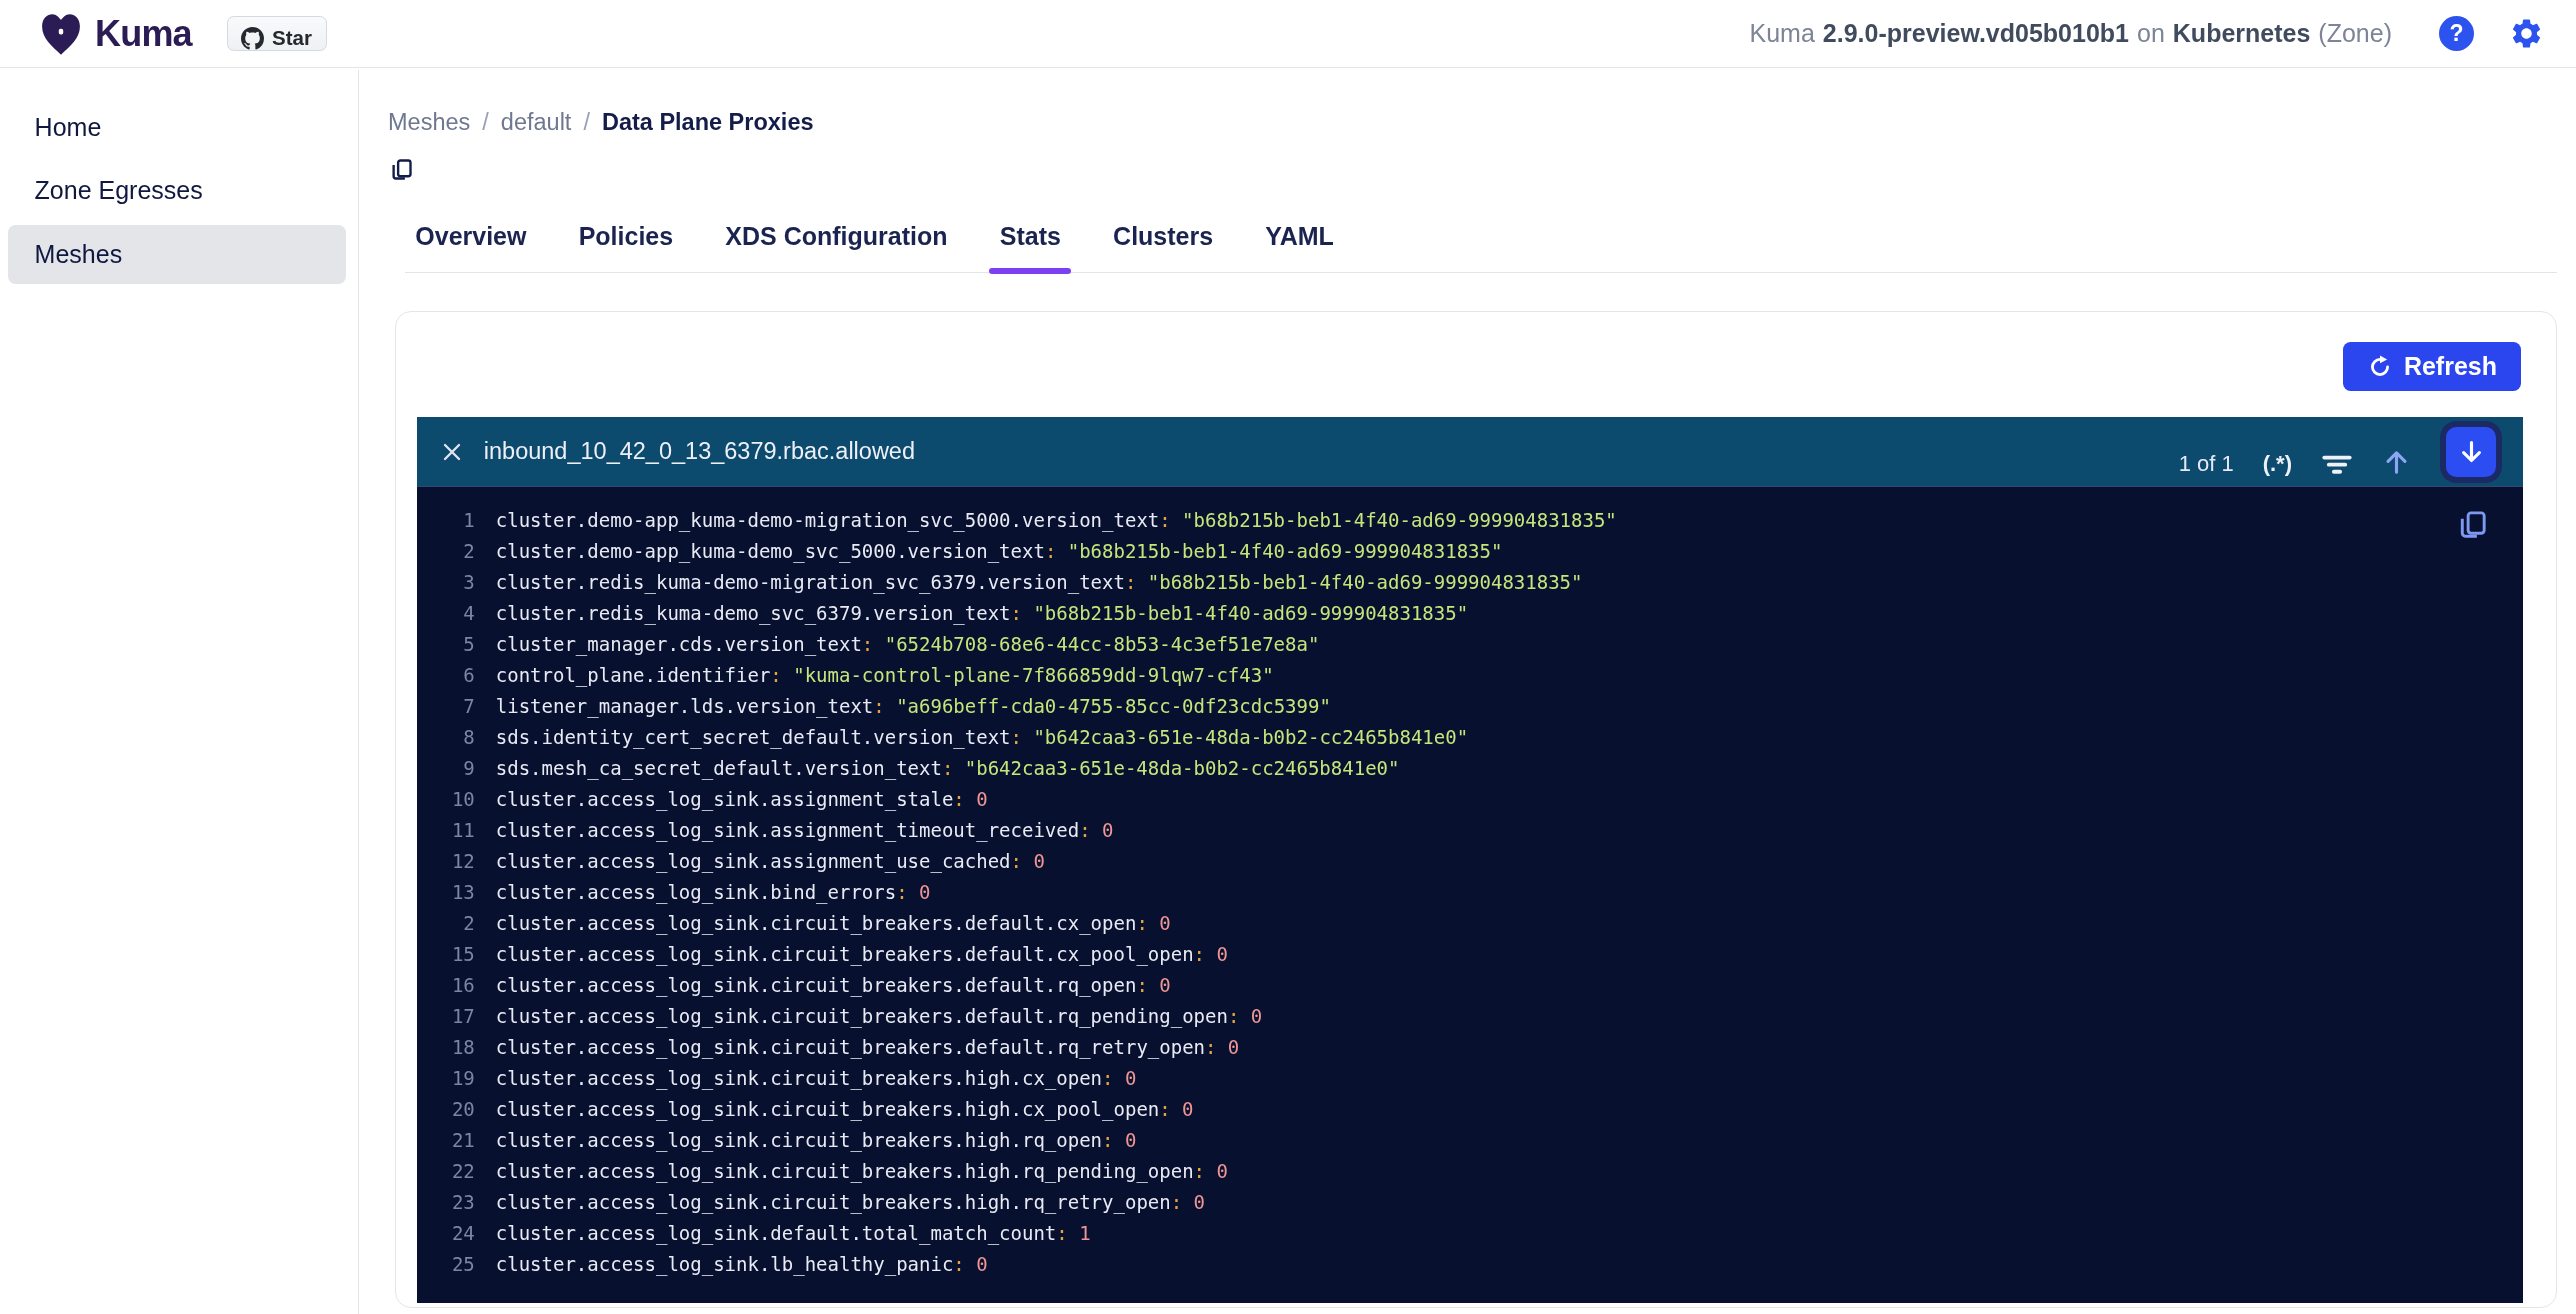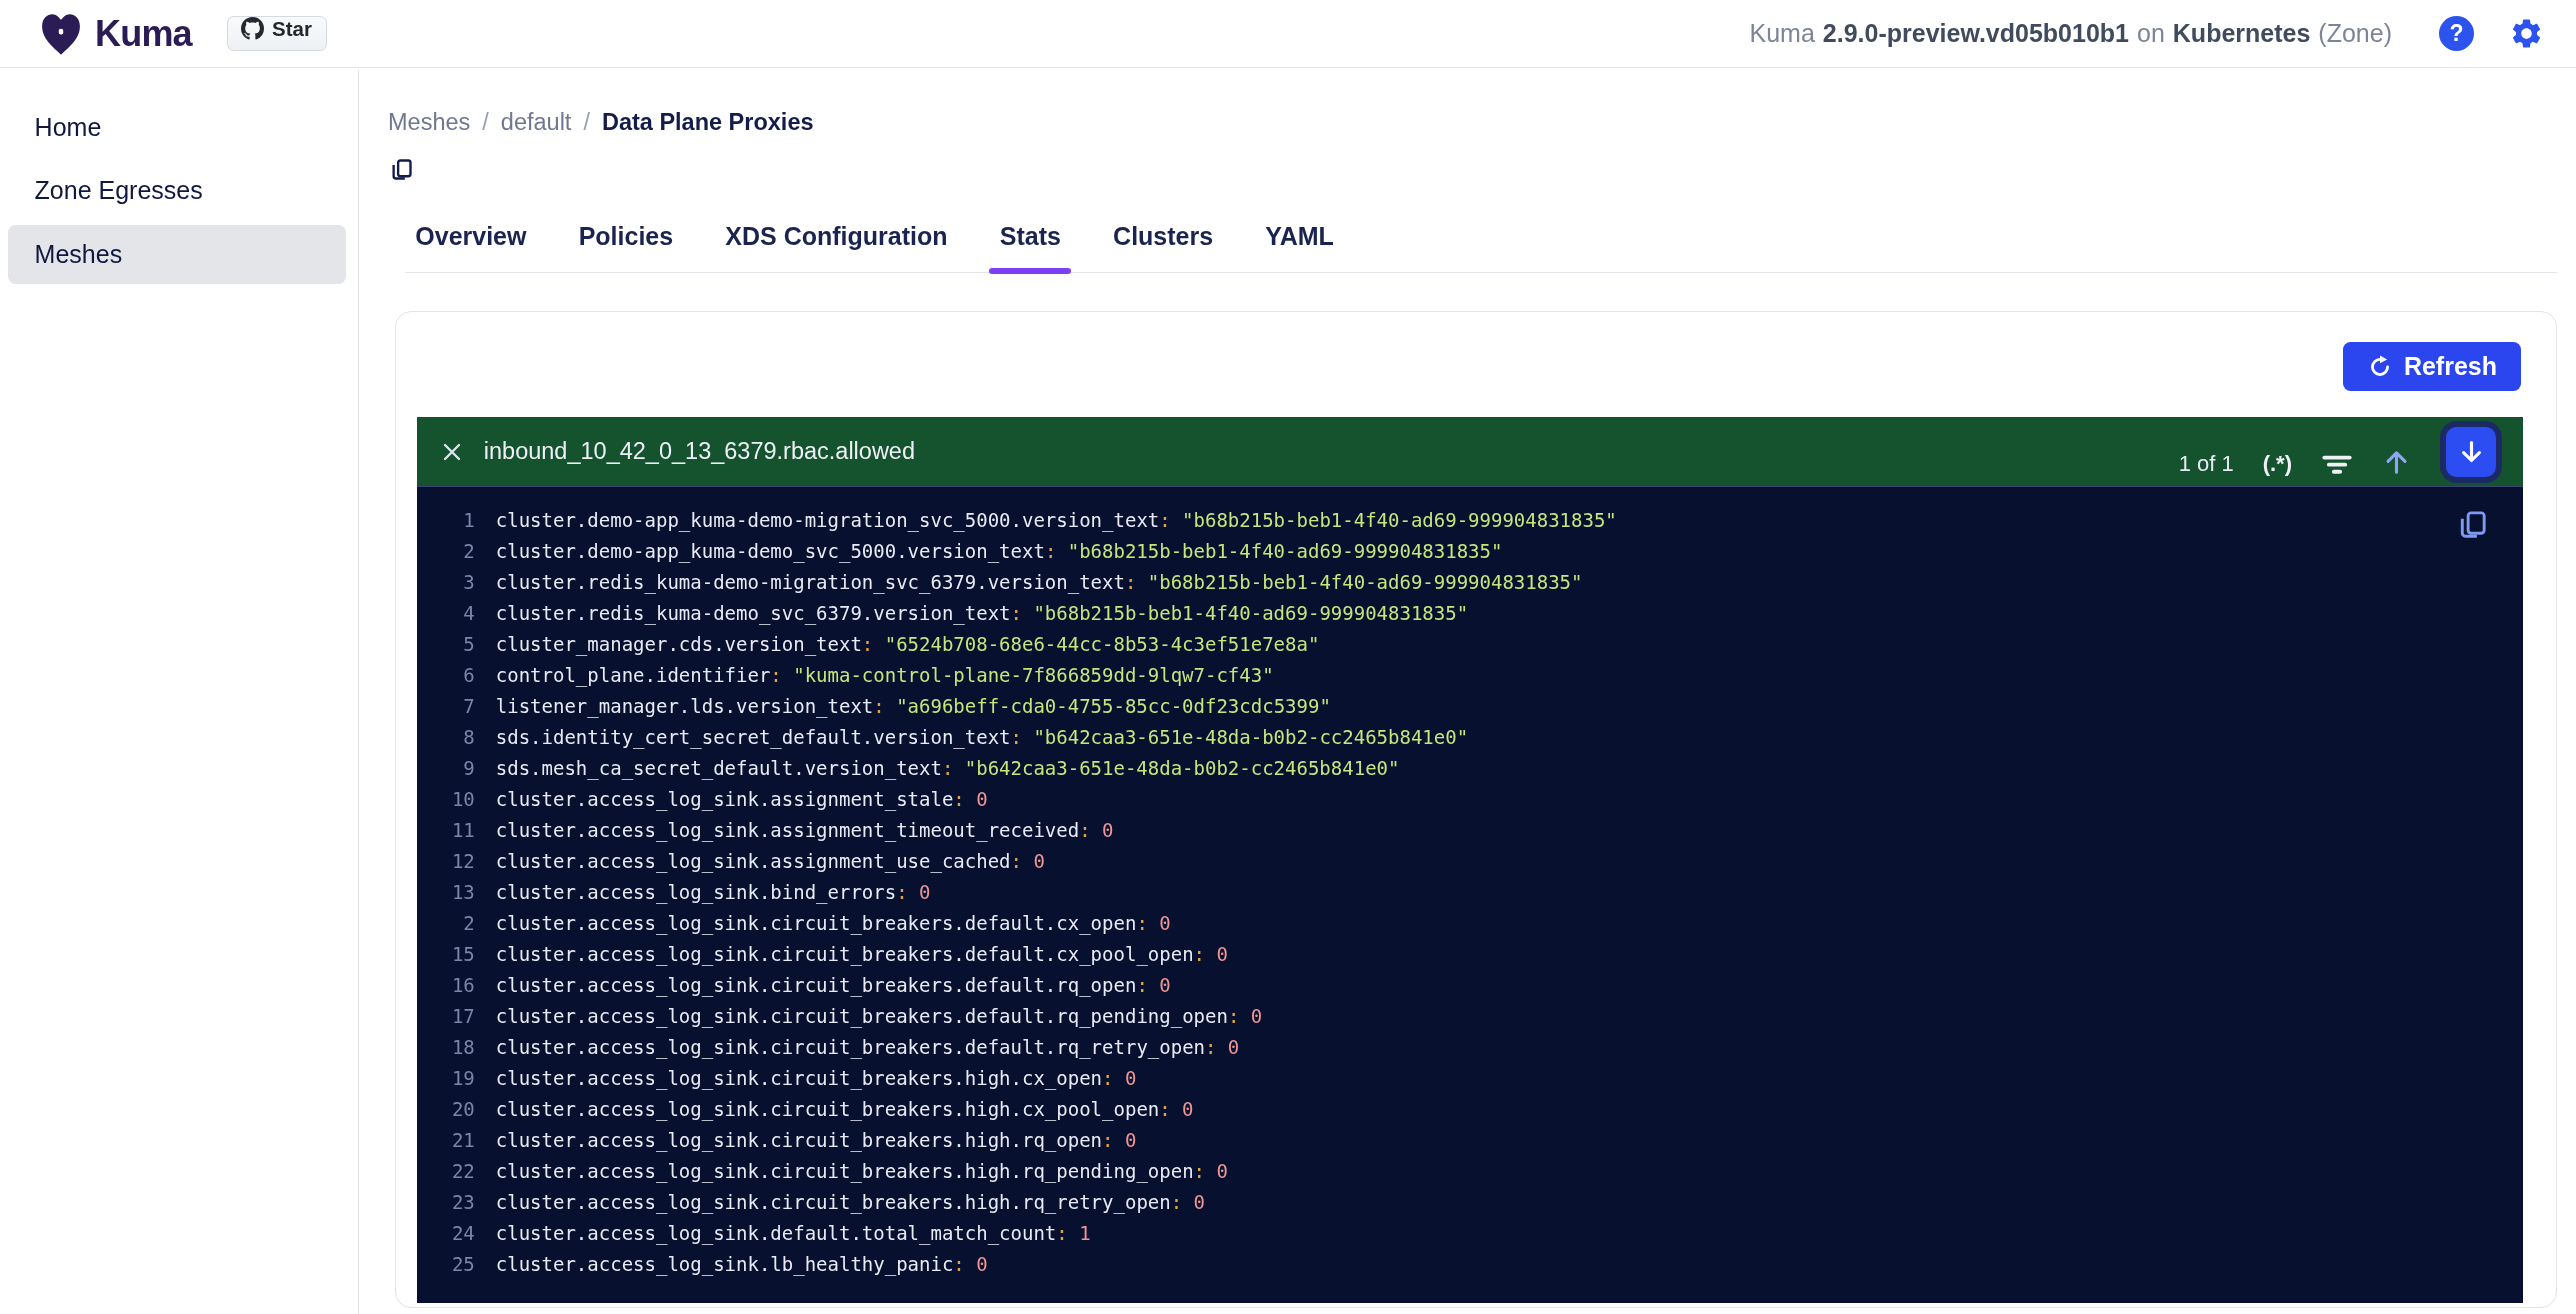--- a/index.html
+++ b/index.html
@@ -5,21 +5,21 @@
   * { box-sizing: border-box; margin: 0; padding: 0; }
   html,body { width:2576px; height:1315px; overflow:hidden; background:#ffffff;
     font-family:"Liberation Sans", sans-serif; }
 
   
   .top-header { position:absolute; top:0; left:0; width:2576px; height:68px;
     background:#fff; border-bottom:1.5px solid #e2e5ea; display:flex; align-items:center;
     padding:0 32px 0 39px; z-index:10; }
   .brand { display:flex; align-items:center; gap:12px; cursor:pointer; }
   .brand-name { font-size:36px; font-weight:800; color:#2b1c55; letter-spacing:-0.8px; }
-  .star-btn { margin-left:35px; display:flex; align-items:flex-start; gap:7.6px; height:35px;
+  .star-btn { margin-left:35px; display:flex; align-items:flex-end; gap:7.6px; height:35px;
     padding:0 13.6px; border:1.5px solid #d4dae0; border-radius:6.8px;
     background:linear-gradient(#f9fafb,#eef1f4); font-size:20.5px; font-weight:700; color:#24292f; }
   .env-info { margin-left:auto; font-size:25px; color:#7c8496; white-space:nowrap; }
   .env-info span { margin-right:.32em; }
   .env-info .b { font-weight:700; color:#414b5e; }
   .help-circle { width:35px; height:35px; border-radius:50%; background:#2d53ee; color:#fff;
     font-size:23px; font-weight:700; display:flex; align-items:center; justify-content:center;
     margin-left:39px; }
   .gear { margin-left:35px; display:flex; }
 
@@ -51,21 +51,21 @@
   
   .card { margin:38px 19px 0 6.8px; border:1.5px solid #e2e5ea; border-radius:16px;
     background:#fff; height:997px; overflow:hidden; }
   .refresh-row { display:flex; justify-content:flex-end; padding:30px 35px 0 0; }
   .refresh-btn { display:flex; align-items:center; gap:11.4px; height:49px; padding:0 24px;
     border:none; border-radius:7.6px; background:#2b45ef; color:#fff; font-size:25px;
     font-weight:700; font-family:"Liberation Sans",sans-serif; cursor:pointer; }
 
   
   .code-block { margin:26px 33px 0 21px; background:#081030; }
-  .code-header { height:70px; background:#14532d; border-bottom:1.5px solid #3a4370;
+  .code-header { height:70px; background:#0c4a6e; border-bottom:1.5px solid #3a4370;
     display:flex; align-items:center; padding:0 27px 0 23px; }
   .x-btn { display:flex; cursor:pointer; }
   .search-input { margin-left:20px; flex:0 1 834px; background:transparent; border:none;
     outline:none; font-family:"Liberation Sans",sans-serif; font-size:23.5px; color:#eef0f7; }
   .hdr-right { margin-left:auto; display:flex; align-items:flex-end; gap:29px; }
   .match-count { font-size:22px; color:#e6eaf6; }
   .regex-toggle { font-size:22px; font-weight:700; color:#eef1f8; cursor:pointer; }
   .icon-btn { display:flex; align-items:center; justify-content:center; cursor:pointer;
     background:transparent; border:none; }
   .down-btn { width:50px; height:50px; border-radius:10.6px; background:#2c4df1;

